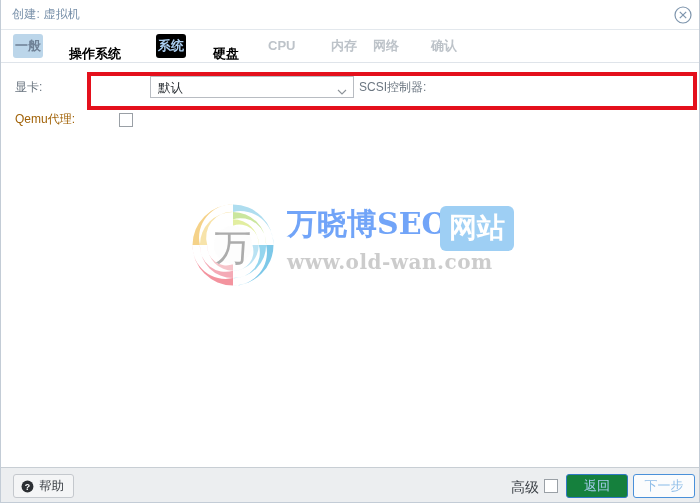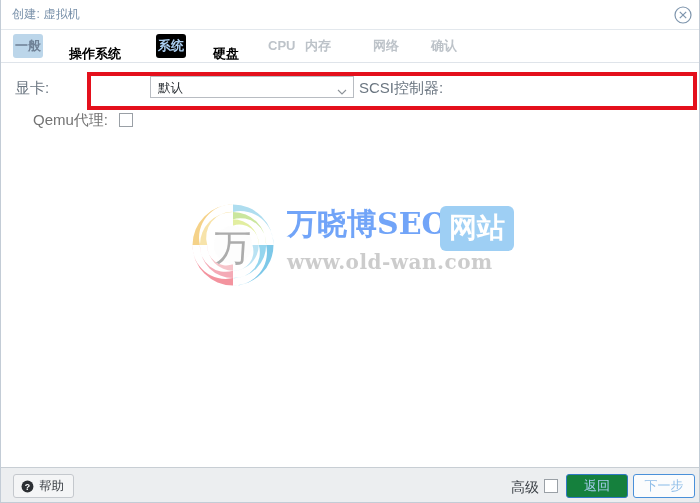--- a/index.html
+++ b/index.html
@@ -102,26 +102,26 @@
     position: absolute;
     left: 0; top: 64px;
     width: 700px;
     height: 403px;
     background: #ffffff;
     overflow: hidden;
   }
 
   .form-label {
     position: absolute;
-    font-size: 15px;
+    font-size: 12px;
     color: #6b7681;
     white-space: nowrap;
   }
   #label-vga    { left: 14px; top: 15px; }
-  #label-qemu   { left: 32px; top: 47px; color: #737373; }
+  #label-qemu   { left: 14px; top: 47px; color: #a16207; }
   #label-scsi   { left: 358px; top: 15px; }
 
   .select-box {
     position: absolute;
     height: 22px;
     background: #ffffff;
     border: 1px solid #b8bcc2;
     box-sizing: border-box;
     cursor: pointer;
   }
@@ -311,21 +311,21 @@
       </svg>
     </div>
   </div>
 
   <div id="tabbar">
     <div class="tab visited-soft" style="left:12px">一般</div>
     <div class="tab normal" style="left:66px">操作系统</div>
     <div class="tab active" style="left:155px">系统</div>
     <div class="tab normal" style="left:210px">硬盘</div>
     <div class="tab disabled" style="left:265px">CPU</div>
-    <div class="tab disabled" style="left:302px">内存</div>
+    <div class="tab disabled" style="left:328px">内存</div>
     <div class="tab disabled" style="left:370px">网络</div>
     <div class="tab disabled" style="left:428px">确认</div>
   </div>
 
   <div id="content">
 
     <div class="form-label" id="label-vga">显卡:</div>
     <div class="form-label" id="label-scsi">SCSI控制器:</div>
     <div class="form-label" id="label-qemu">Qemu代理:</div>
 

